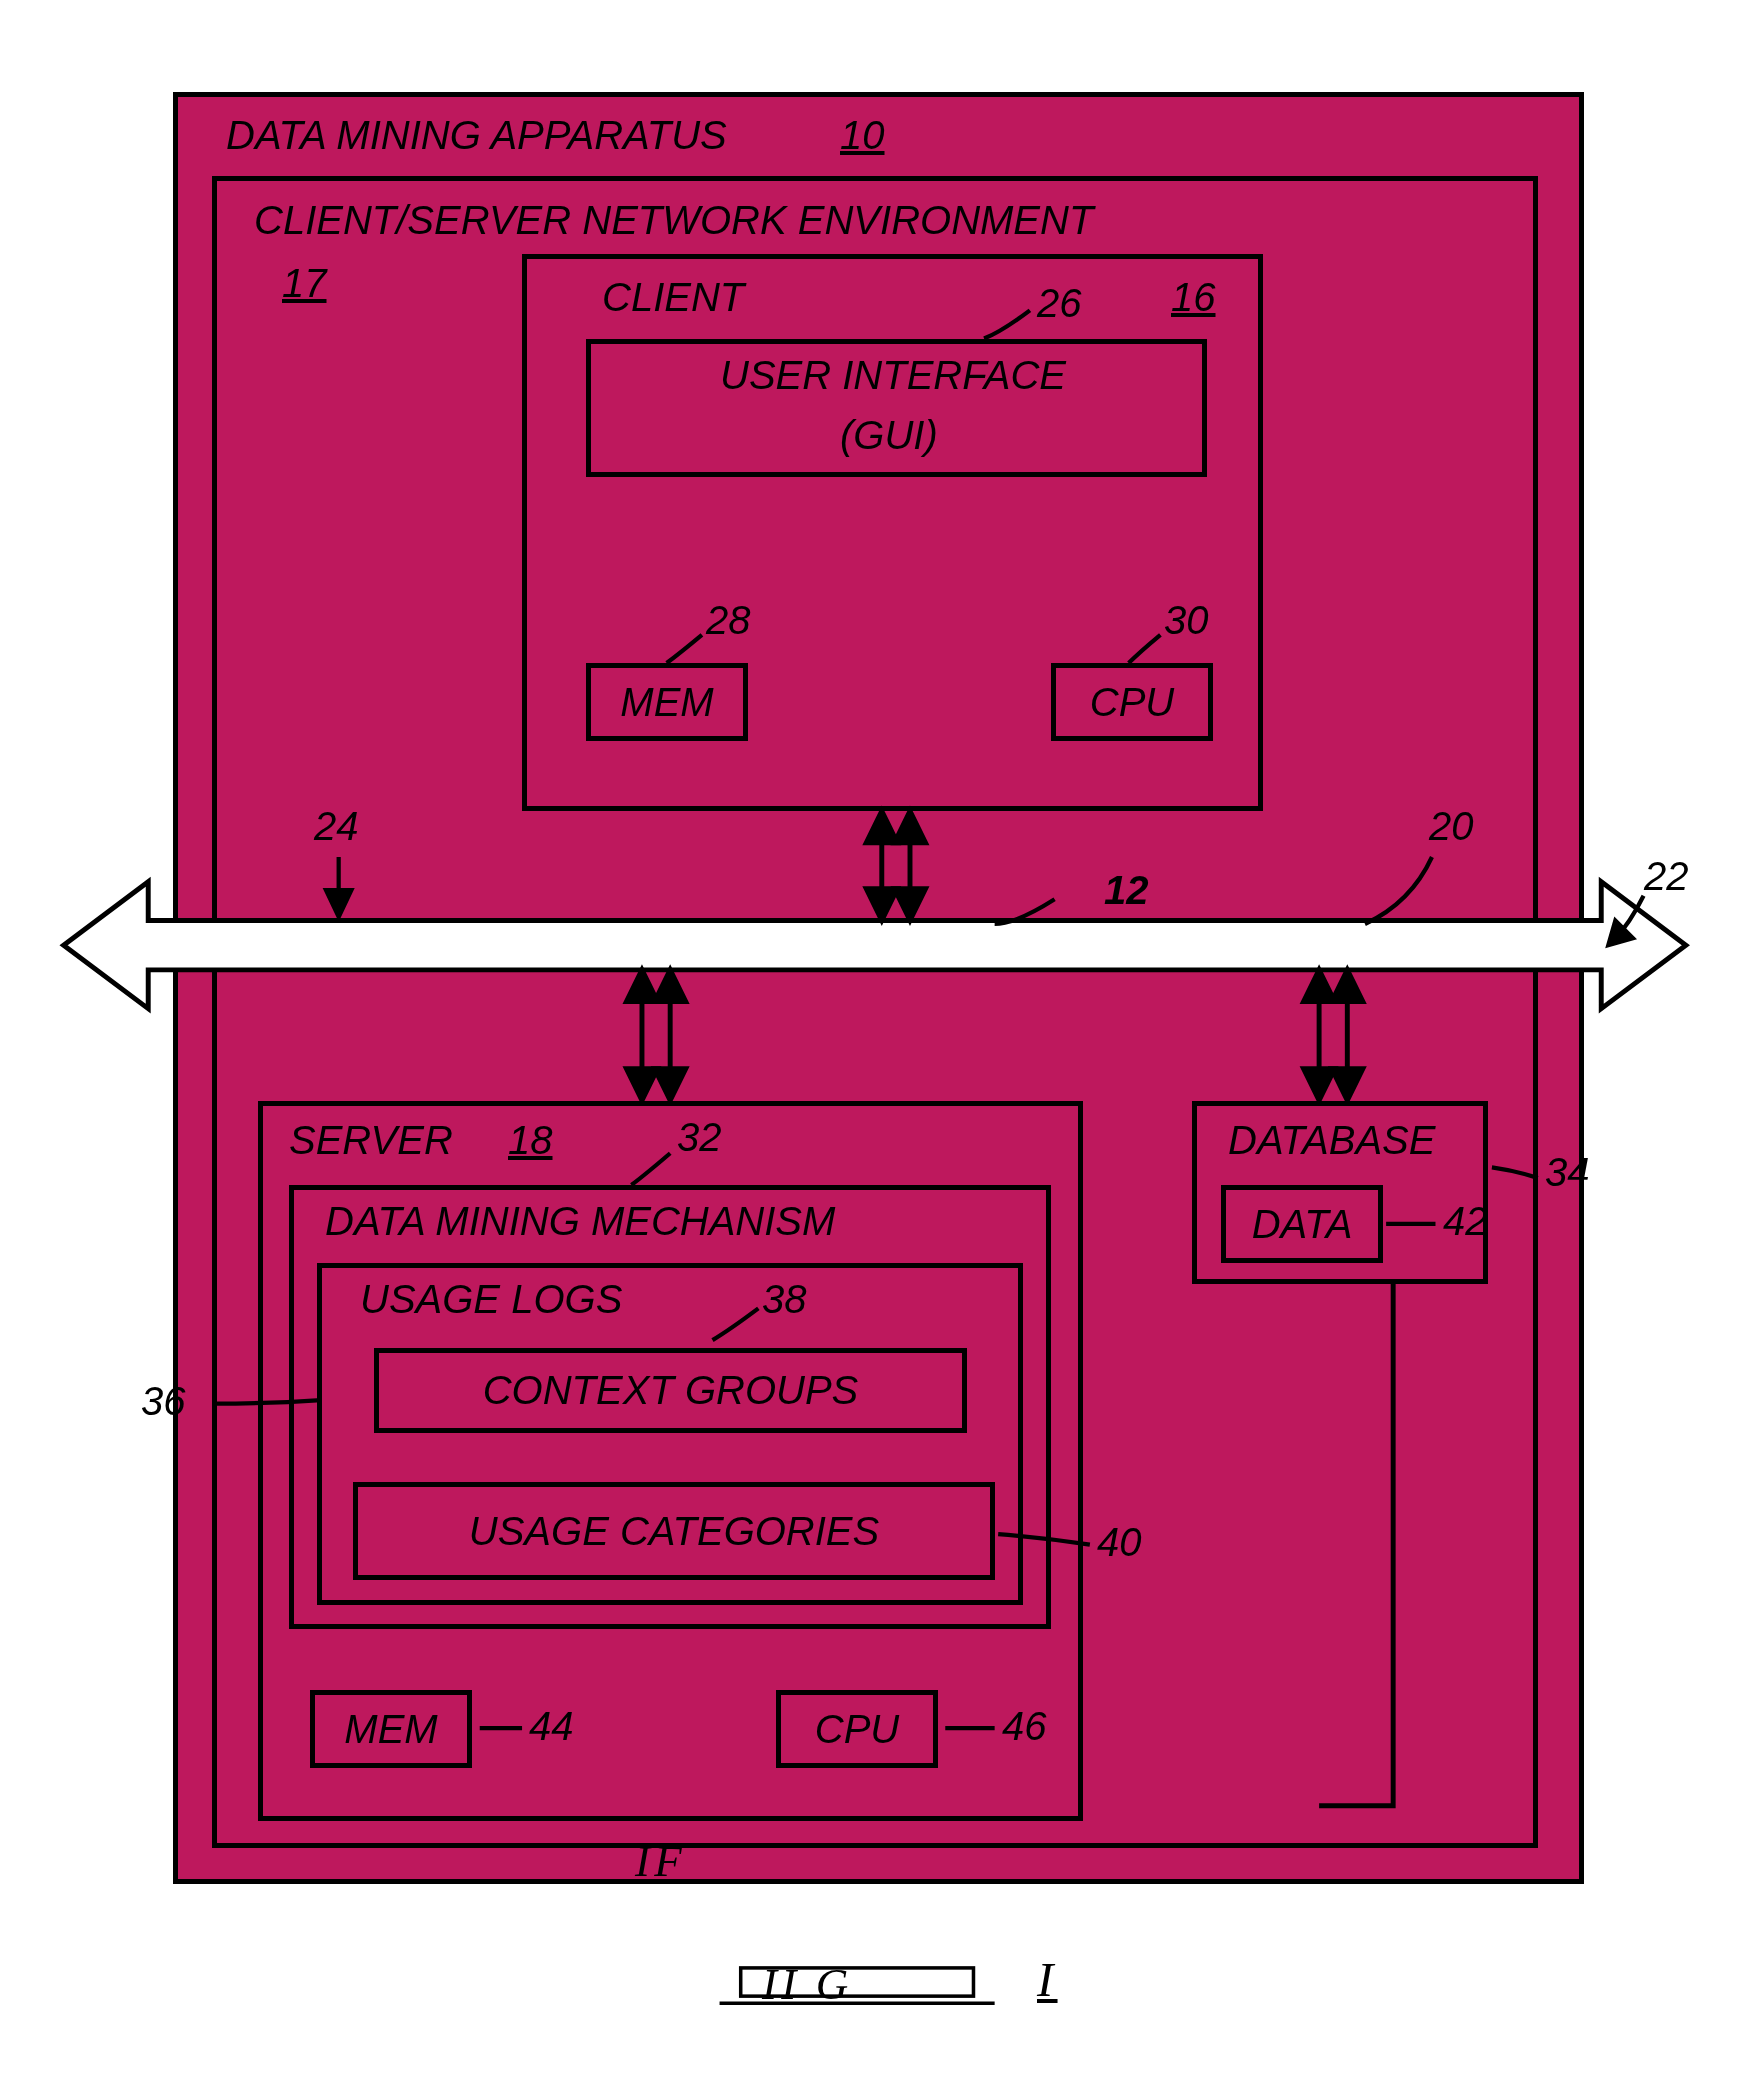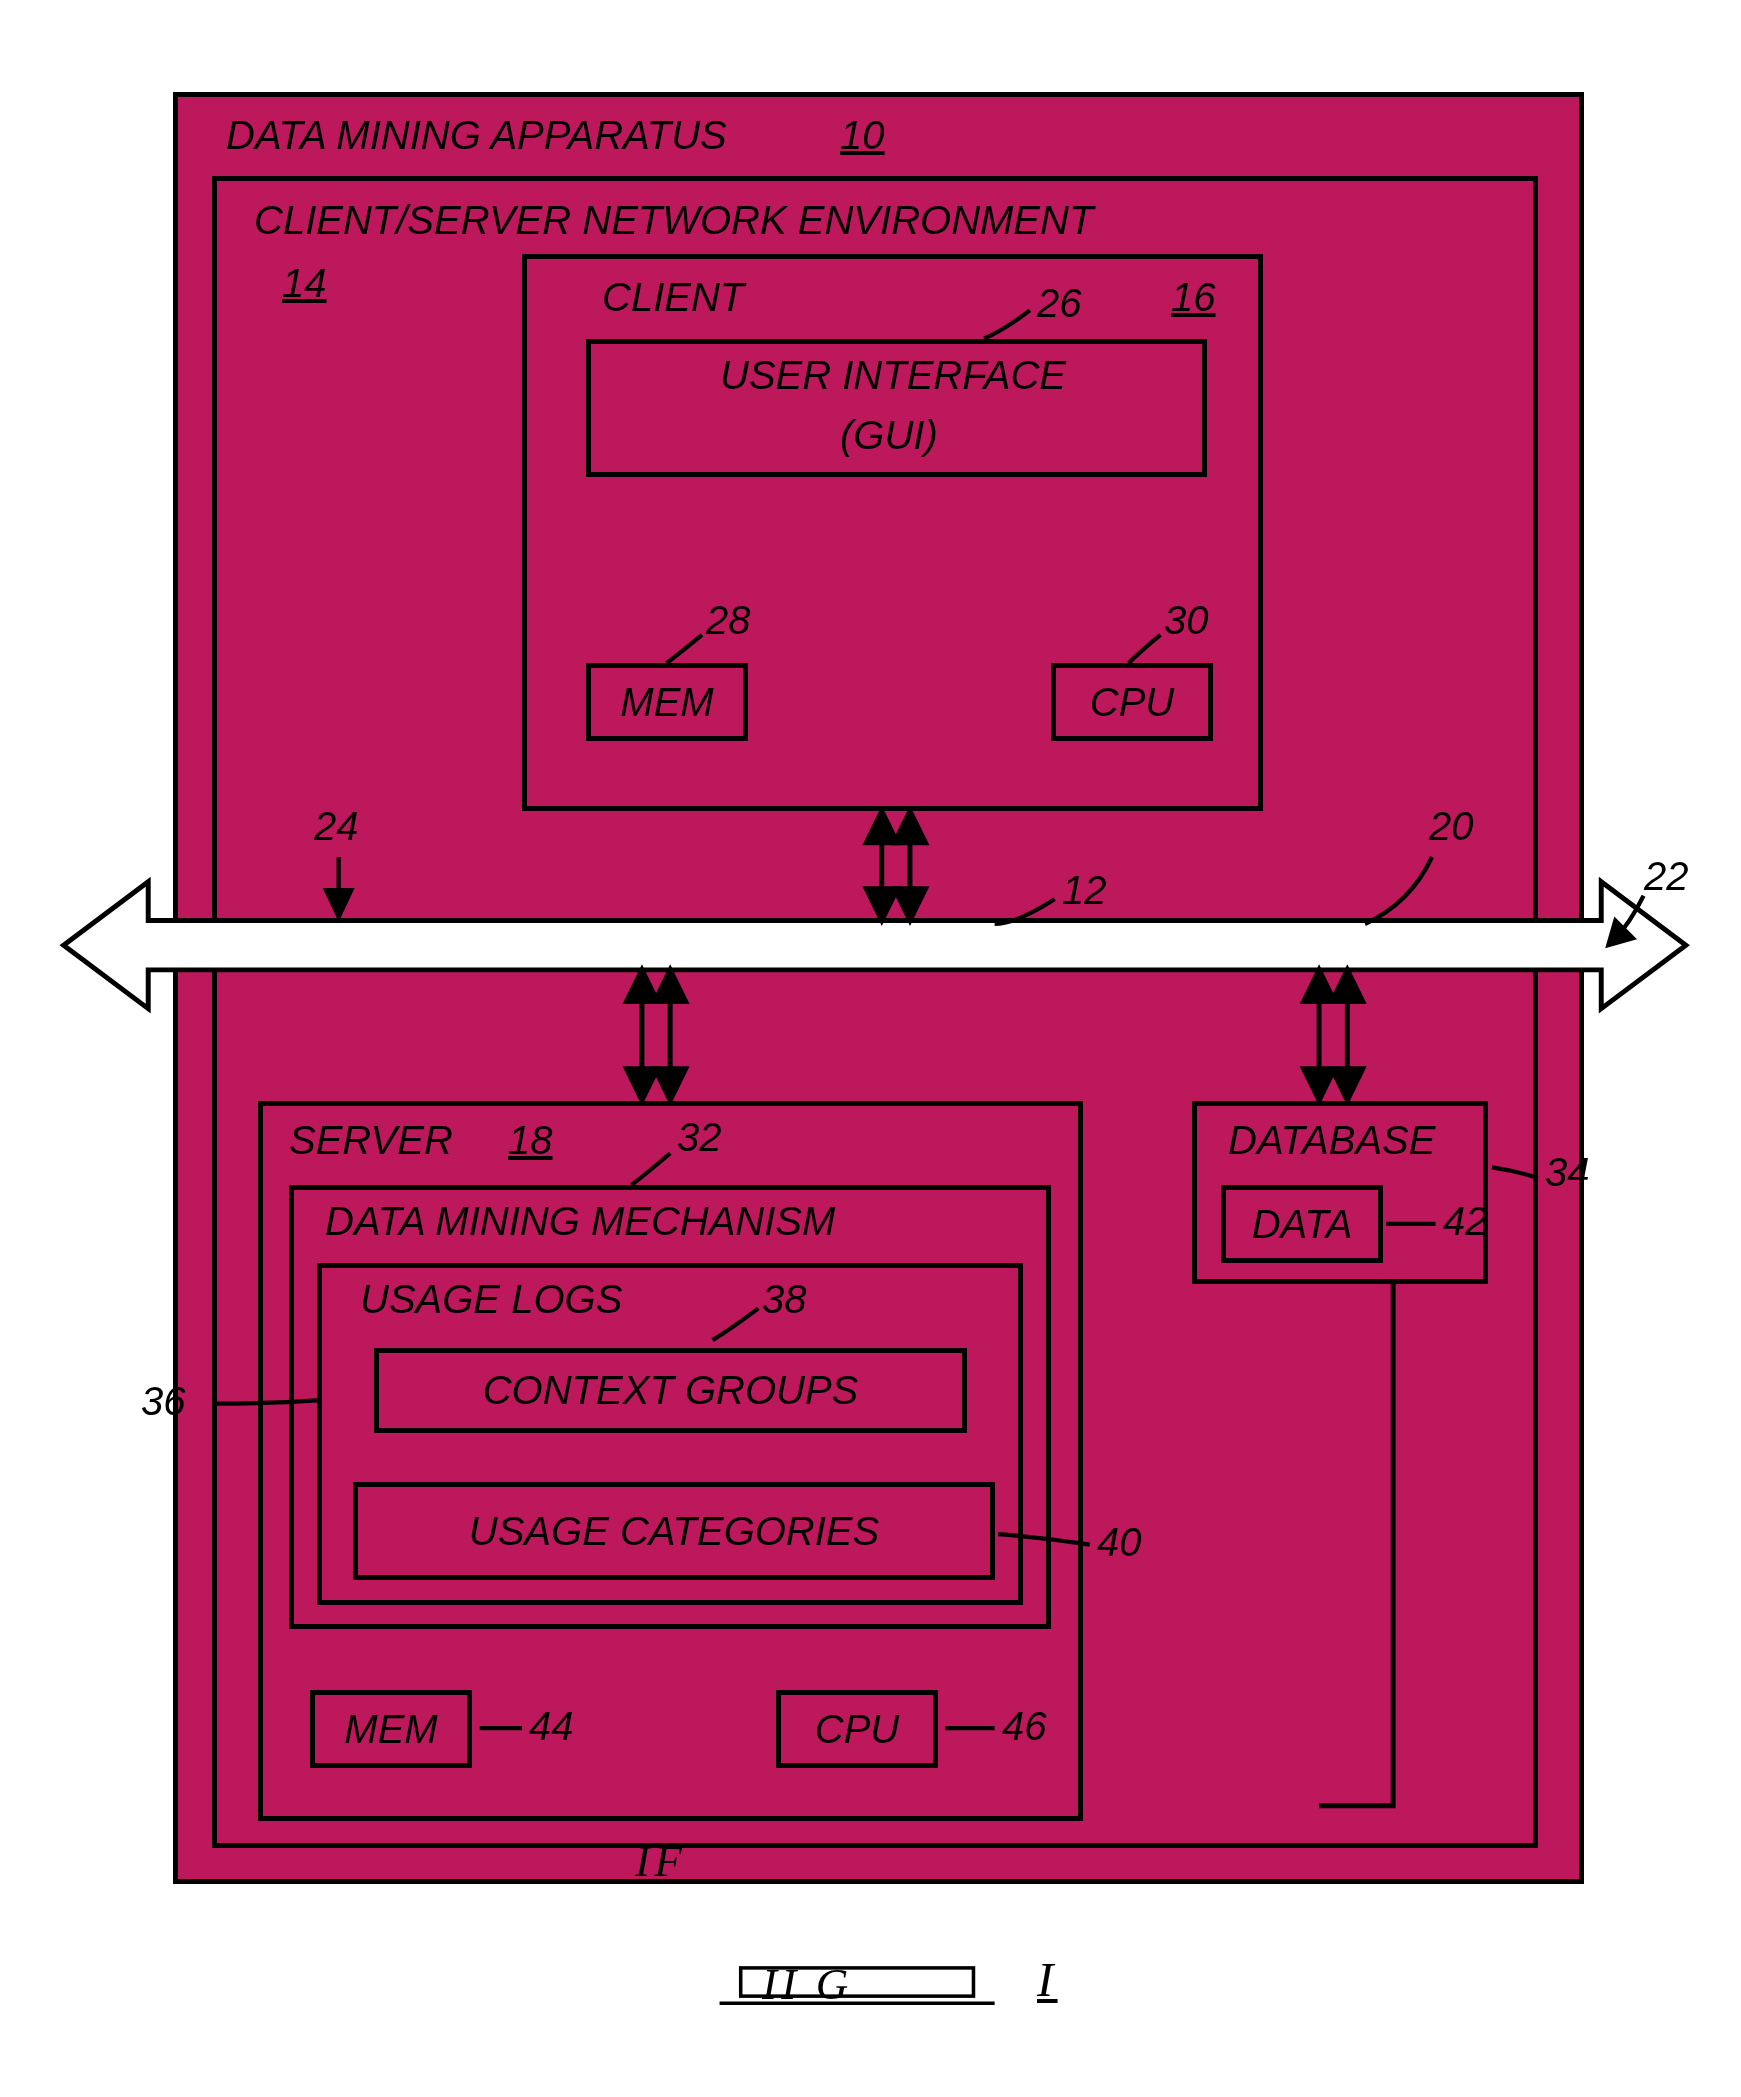--- a/index.html
+++ b/index.html
@@ -53,21 +53,21 @@
 </style>
 </head>
 <body>
 
 <div class="box" style="left:173px; top:92px; width:1411px; height:1792px;"></div>
 <div class="label" style="left:226px; top:113px;">DATA MINING APPARATUS</div>
 <div class="ref underline" style="left:840px; top:113px;">10</div>
 
 <div class="box" style="left:212px; top:176px; width:1326px; height:1672px;"></div>
 <div class="label" style="left:254px; top:198px;">CLIENT/SERVER NETWORK ENVIRONMENT</div>
-<div class="ref underline" style="left:282px; top:261px;">14</div>
+<div class="ref underline" style="left:282px; top:261px;">17</div>
 
 <div class="box" style="left:522px; top:254px; width:741px; height:557px;"></div>
 <div class="label" style="left:558px; top:275px;margin-left:44px;">CLIENT</div>
 <div class="ref underline" style="left:1171px; top:275px;">16</div>
 
 <div class="box" style="left:586px; top:339px; width:621px; height:138px;"></div>
 <div class="label" style="left:720px; top:353px;">USER INTERFACE</div>
 <div class="label" style="left:840px; top:413px;">(GUI)</div>
 <div class="ref" style="left:1037px; top:281px;">26</div>
 
@@ -76,21 +76,21 @@
 </div>
 <div class="ref" style="left:706px; top:598px;">28</div>
 
 <div class="box center-text" style="left:1051px; top:663px; width:162px; height:78px;">
   <span>CPU</span>
 </div>
 <div class="ref" style="left:1164px; top:598px;">30</div>
 
 <div class="label" style="left:282px; top:924px;">WWW</div>
 <div class="ref" style="left:314px; top:804px;">24</div>
-<div class="ref" style="left:1062px; top:868px;">12</div>
+<div class="ref" style="left:1104px; top:868px;font-weight:bold;">12</div>
 <div class="ref" style="left:1429px; top:804px;">20</div>
 <div class="ref" style="left:1644px; top:854px;">22</div>
 
 <div class="box" style="left:258px; top:1101px; width:825px; height:720px;"></div>
 <div class="label" style="left:289px; top:1118px;">SERVER</div>
 <div class="ref underline" style="left:508px; top:1118px;font-style:italic;">18</div>
 
 <div class="box" style="left:289px; top:1185px; width:762px; height:444px;"></div>
 <div class="label" style="left:325px; top:1199px;">DATA MINING MECHANISM</div>
 <div class="ref" style="left:677px; top:1115px;">32</div>

